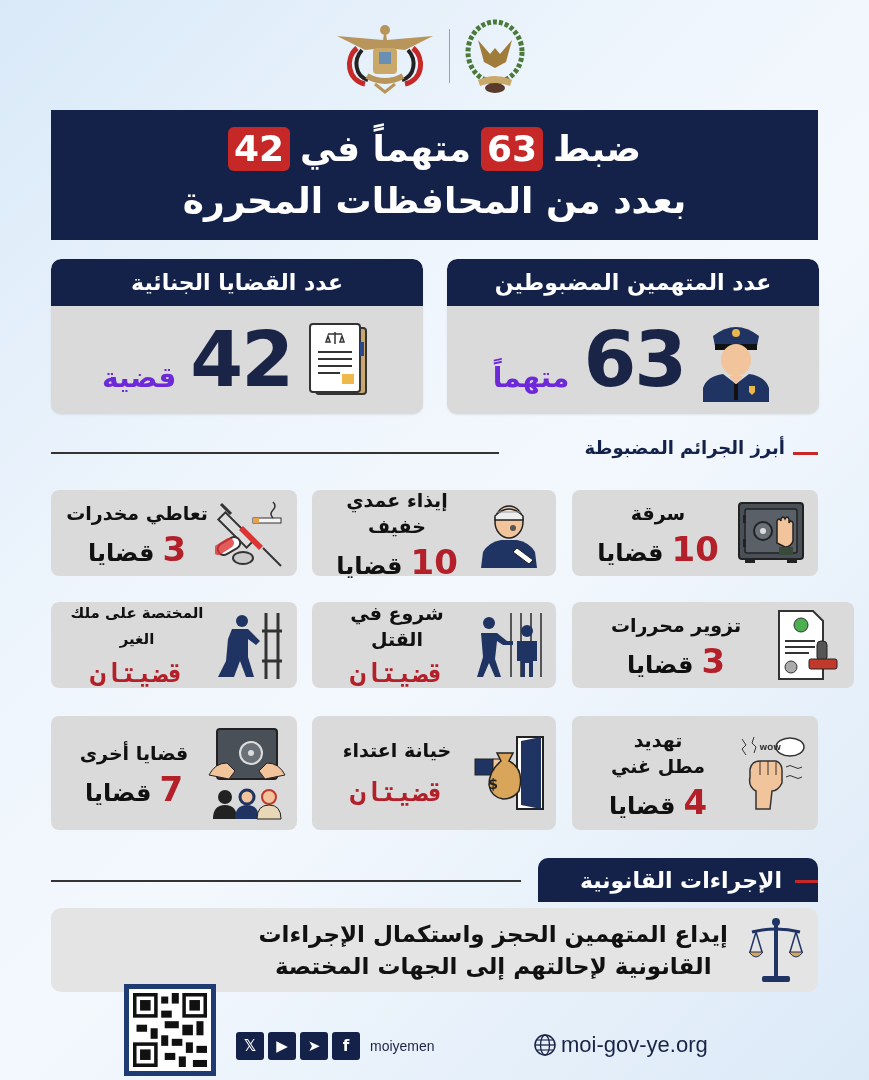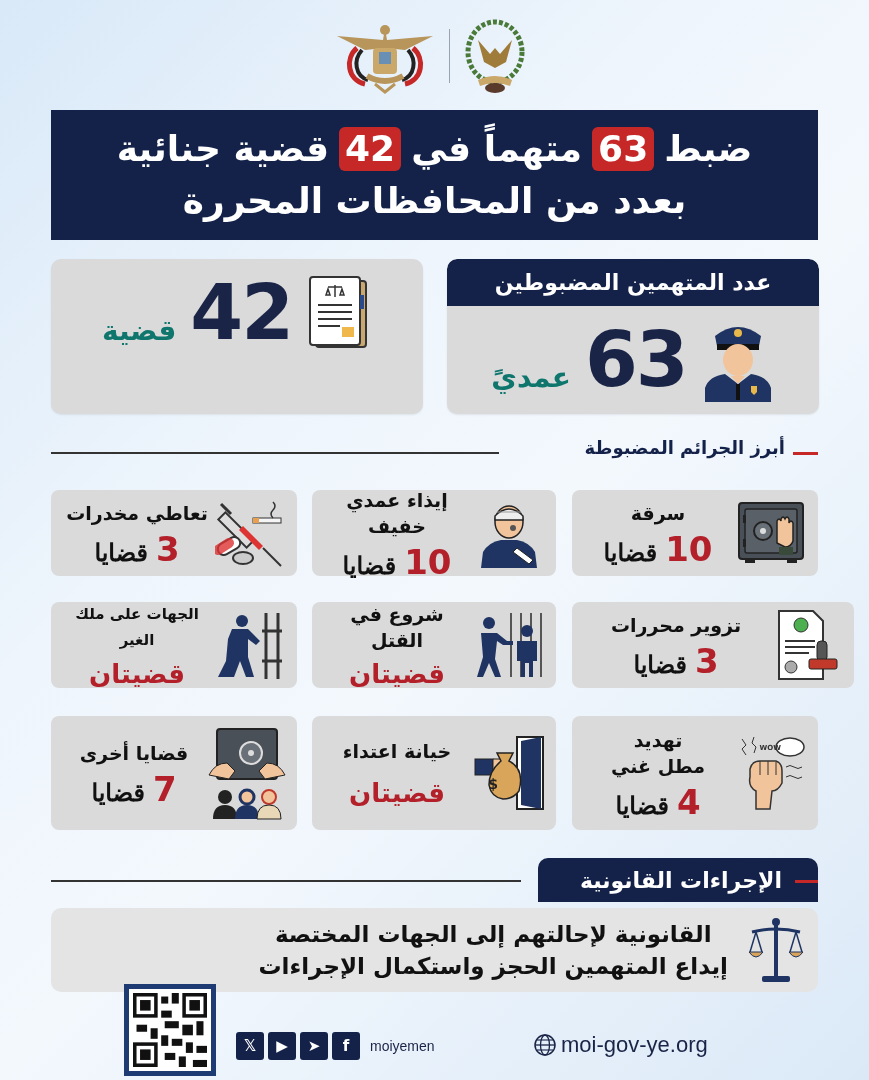--- a/index.html
+++ b/index.html
@@ -37,43 +37,43 @@
     box-shadow: 0 1px 2px rgba(0,0,0,0.08);
   }
   .stat-head {
     height: 47px; background: #14224a; color: #fff;
     font-weight: bold; font-size: 22px; direction: rtl;
     display: flex; align-items: center; justify-content: center;
     border-radius: 10px 10px 0 0;
   }
   .stat-body { height: 108px; display: flex; align-items: center; justify-content: center; gap: 14px; direction: rtl; }
   .stat-num { font-size: 76px; font-weight: bold; color: #1a2447; line-height: 1; letter-spacing: -2px; }
-  .stat-unit { font-size: 28px; font-weight: bold; color: #0f766e; align-self: flex-end; margin-bottom: 20px; }
+  .stat-unit { font-size: 28px; font-weight: bold; color: #6d28d9; align-self: flex-end; margin-bottom: 20px; }
 
   
   .section-title {
     font-size: 18px; font-weight: bold; color: #14224a; direction: rtl;
   }
   .rule { height: 2px; background: #333; }
   .red-dash { height: 3px; background: #c62828; }
 
   
   .crime {
     border-radius: 8px; background: #dadada;
     display: flex; direction: rtl; align-items: center;
     padding: 0 10px;
   }
   .crime .icon-wrap { width: 74px; height: 74px; display: flex; align-items: center; justify-content: center; flex-shrink: 0; }
   .crime .text { flex: 1; display: flex; flex-direction: column; align-items: center; justify-content: center; }
   .crime .label { font-size: 19px; font-weight: bold; color: #111; line-height: 26px; text-align: center; }
   .crime .label.small { font-size: 15px; }
   .crime .count { display: flex; direction: rtl; align-items: baseline; gap: 8px; margin-top: 6px; }
   .crime .count .n { font-size: 34px; font-weight: bold; color: #b3202a; line-height: 1; }
-  .crime .count .u { font-size: 24px; font-weight: bold; color: #111; font-family: Liberation Serif, serif; }
-  .crime .count .dual { font-size: 26px; font-weight: bold; color: #b3202a; }
+  .crime .count .u { font-size: 24px; font-weight: bold; color: #111; }
+  .crime .count .dual { font-size: 26px; font-weight: bold; color: #b3202a; font-family: Liberation Mono, monospace; }
 
   
   .legal-tab {
     left: 538px; top: 858px; width: 280px; height: 44px;
     background: #14224a; border-radius: 10px 10px 0 0;
     color: #fff; font-weight: bold; font-size: 22px; direction: rtl;
     display: flex; align-items: center; padding-right: 36px;
   }
   .legal-box {
     left: 51px; top: 908px; width: 767px; height: 84px;
@@ -113,44 +113,44 @@
     <ellipse cx="31" cy="70" rx="10" ry="5" fill="#5a3a2a"></ellipse>
   </svg>
 </div>
 
 <div class="abs headline">
   <div class="line">
     <span>ضبط</span>
     <span class="badge-num">63</span>
     <span>متهماً في</span>
     <span class="badge-num">42</span>
-    <span>قضية جنائية</span>
   </div>
   <div class="line">بعدد من المحافظات المحررة</div>
 </div>
 
 <div class="abs stat" style="left:447px;">
   <div class="stat-head">عدد المتهمين المضبوطين</div>
   <div class="stat-body">
     <svg width="74" height="84" viewBox="0 0 74 84">
       <path d="M14 18 Q37 0 60 18 L58 28 L16 28 Z" fill="#1f3463"></path>
       <rect x="16" y="26" width="42" height="6" fill="#111"></rect>
       <circle cx="37" cy="15" r="4" fill="#e8b84a"></circle>
       <ellipse cx="37" cy="42" rx="15" ry="16" fill="#f2c49b"></ellipse>
       <path d="M4 84 L4 70 Q8 58 24 56 L37 66 L50 56 Q66 58 70 70 L70 84 Z" fill="#1f3463"></path>
       <path d="M30 58 L37 66 L44 58 Z" fill="#f2c49b"></path>
       <rect x="35" y="66" width="4" height="16" fill="#111"></rect>
       <path d="M50 68 l6 0 l0 6 l-3 3 l-3 -3 Z" fill="#e8b84a"></path>
     </svg>
     <span class="stat-num">63</span>
-    <span class="stat-unit">عمديً</span>
+    <span class="stat-unit">متهماً</span>
   </div>
 </div>
 
 <div class="abs stat" style="left:51px;">
+  <div class="stat-head">عدد القضايا الجنائية</div>
   <div class="stat-body">
     <svg width="66" height="76" viewBox="0 0 66 76">
       <rect x="10" y="6" width="50" height="66" rx="3" fill="#c9a870" stroke="#333" stroke-width="2"></rect>
       <rect x="4" y="2" width="50" height="68" rx="3" fill="#fff" stroke="#333" stroke-width="2"></rect>
       <rect x="54" y="20" width="4" height="14" fill="#2a4a8a"></rect>
       <path d="M22 12 L36 12 M29 10 L29 22 M22 14 L20 20 L24 20 Z M36 14 L34 20 L38 20 Z" stroke="#333" stroke-width="1.5" fill="none"></path>
       <line x1="12" y1="30" x2="46" y2="30" stroke="#333" stroke-width="2"></line>
       <line x1="12" y1="37" x2="46" y2="37" stroke="#333" stroke-width="2"></line>
       <line x1="12" y1="44" x2="46" y2="44" stroke="#333" stroke-width="2"></line>
       <line x1="12" y1="51" x2="34" y2="51" stroke="#333" stroke-width="2"></line>
@@ -281,21 +281,21 @@
     <svg width="72" height="72" viewBox="0 0 72 72">
       <line x1="52" y1="4" x2="52" y2="70" stroke="#333" stroke-width="3"></line>
       <line x1="64" y1="4" x2="64" y2="70" stroke="#333" stroke-width="3"></line>
       <line x1="48" y1="22" x2="68" y2="22" stroke="#333" stroke-width="3"></line>
       <line x1="48" y1="52" x2="68" y2="52" stroke="#333" stroke-width="3"></line>
       <circle cx="28" cy="12" r="6" fill="#1f3463"></circle>
       <path d="M18 20 L34 20 L46 32 L42 36 L34 30 L34 48 L40 68 L32 68 L26 52 L20 68 L4 68 L12 52 L14 30 Z" fill="#1f3463"></path>
     </svg>
   </div>
   <div class="text">
-    <div class="label small">الجهات على ملك الغير</div>
+    <div class="label small">المختصة على ملك الغير</div>
     <div class="count">
         <span class="dual">قضيتان</span>
       </div>
   </div>
 </div>
 
 <div class="abs crime" style="left:572px; top:716px; width:246px; height:114px;">
   <div class="icon-wrap">
     <svg width="70" height="76" viewBox="0 0 70 76">
       <ellipse cx="54" cy="12" rx="14" ry="9" fill="#fff" stroke="#333" stroke-width="1.5"></ellipse>
@@ -377,22 +377,22 @@
     <path d="M4 16 Q28 10 52 16" stroke="#1f3463" stroke-width="3" fill="none"></path>
     <line x1="8" y1="16" x2="2" y2="36" stroke="#1f3463" stroke-width="1.5"></line>
     <line x1="8" y1="16" x2="14" y2="36" stroke="#1f3463" stroke-width="1.5"></line>
     <line x1="48" y1="16" x2="42" y2="36" stroke="#1f3463" stroke-width="1.5"></line>
     <line x1="48" y1="16" x2="54" y2="36" stroke="#1f3463" stroke-width="1.5"></line>
     <path d="M1 36 L15 36 Q8 46 1 36 Z" fill="#d9a55a" stroke="#1f3463"></path>
     <path d="M41 36 L55 36 Q48 46 41 36 Z" fill="#d9a55a" stroke="#1f3463"></path>
     <rect x="14" y="60" width="28" height="6" rx="2" fill="#1f3463"></rect>
   </svg>
   <div class="legal-text">
+    <div>إيداع المتهمين الحجز واستكمال الإجراءات</div>
     <div>القانونية لإحالتهم إلى الجهات المختصة</div>
-    <div>إيداع المتهمين الحجز واستكمال الإجراءات</div>
   </div>
 </div>
 
 <div class="abs qr">
   <svg width="74" height="74" viewBox="0 0 21 21">
     <rect x="0" y="0" width="7" height="7" fill="#111"></rect>
       <rect x="1" y="1" width="5" height="5" fill="#fff"></rect>
       <rect x="2" y="2" width="3" height="3" fill="#111"></rect>
     <rect x="14" y="0" width="7" height="7" fill="#111"></rect>
       <rect x="15" y="1" width="5" height="5" fill="#fff"></rect>

